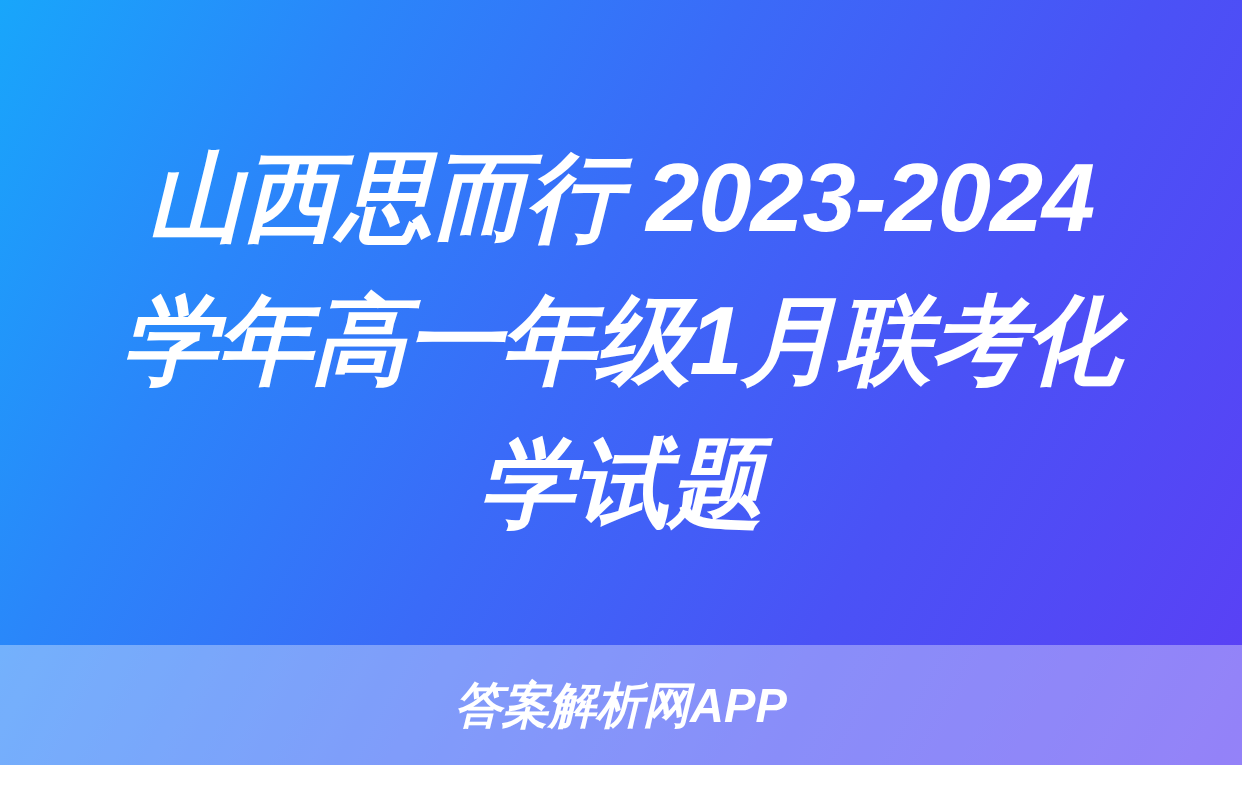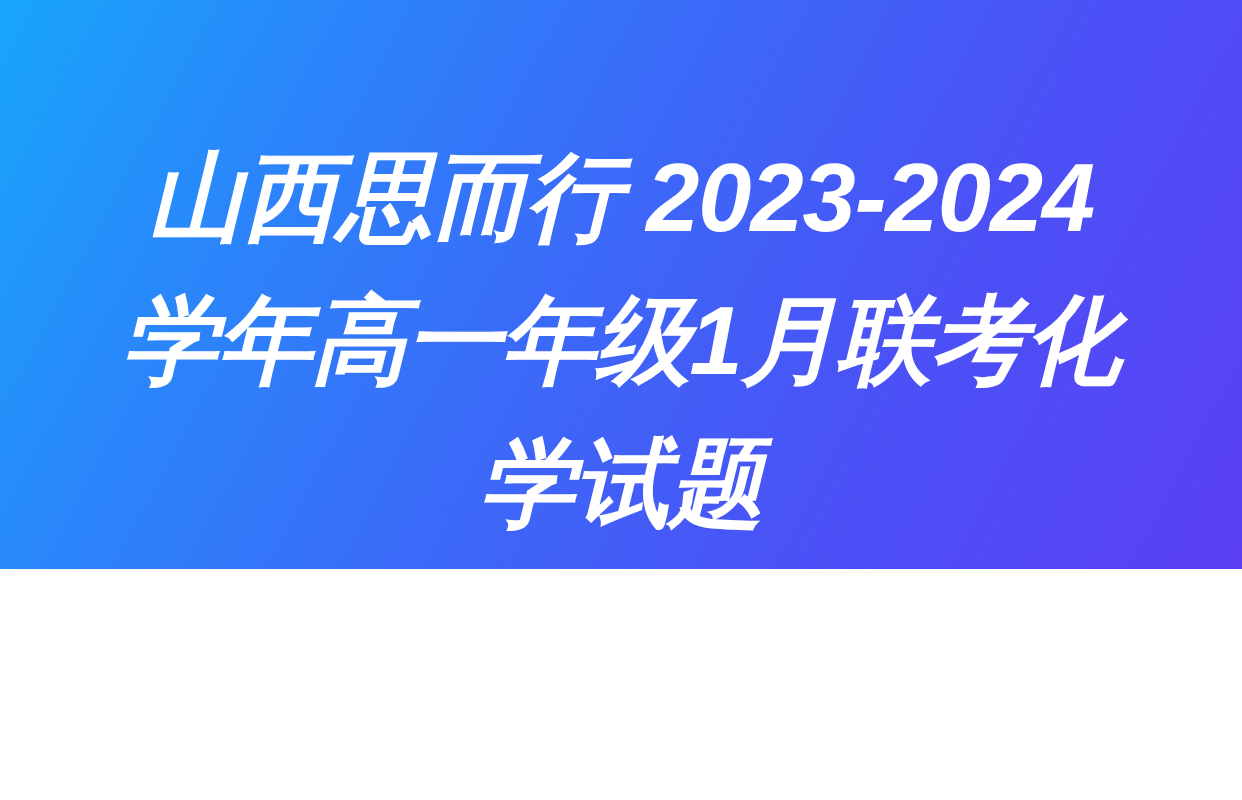--- a/index.html
+++ b/index.html
@@ -11,21 +11,21 @@
   }
 
   body {
     font-family: "Liberation Sans", "DejaVu Sans", sans-serif;
   }
 
   
   #poster {
     position: relative;
     width: 1242px;
-    height: 569px;
+    height: 765px;
     box-sizing: border-box;
     background: linear-gradient(
         118deg,
         #18a6fb 0%,
         #2a86fa 22%,
         #3a6bf8 45%,
         #4a52f6 70%,
         #5b3ff5 100%);
     overflow: hidden;
     padding-left: 43px;
@@ -95,14 +95,17 @@
 <body>
 
 <div id="poster">
 
   <div id="title-block">
     <span class="title-line line-1">山西思而行 2023-2024</span>
     <span class="title-line line-2">学年高一年级1月联考化</span>
     <span class="title-line line-3">学试题</span>
   </div>
 
+  <div id="footer-band">
+    <span id="footer-text">答案解析网APP</span>
+  </div>
 
 </div>
 
 </body></html>

